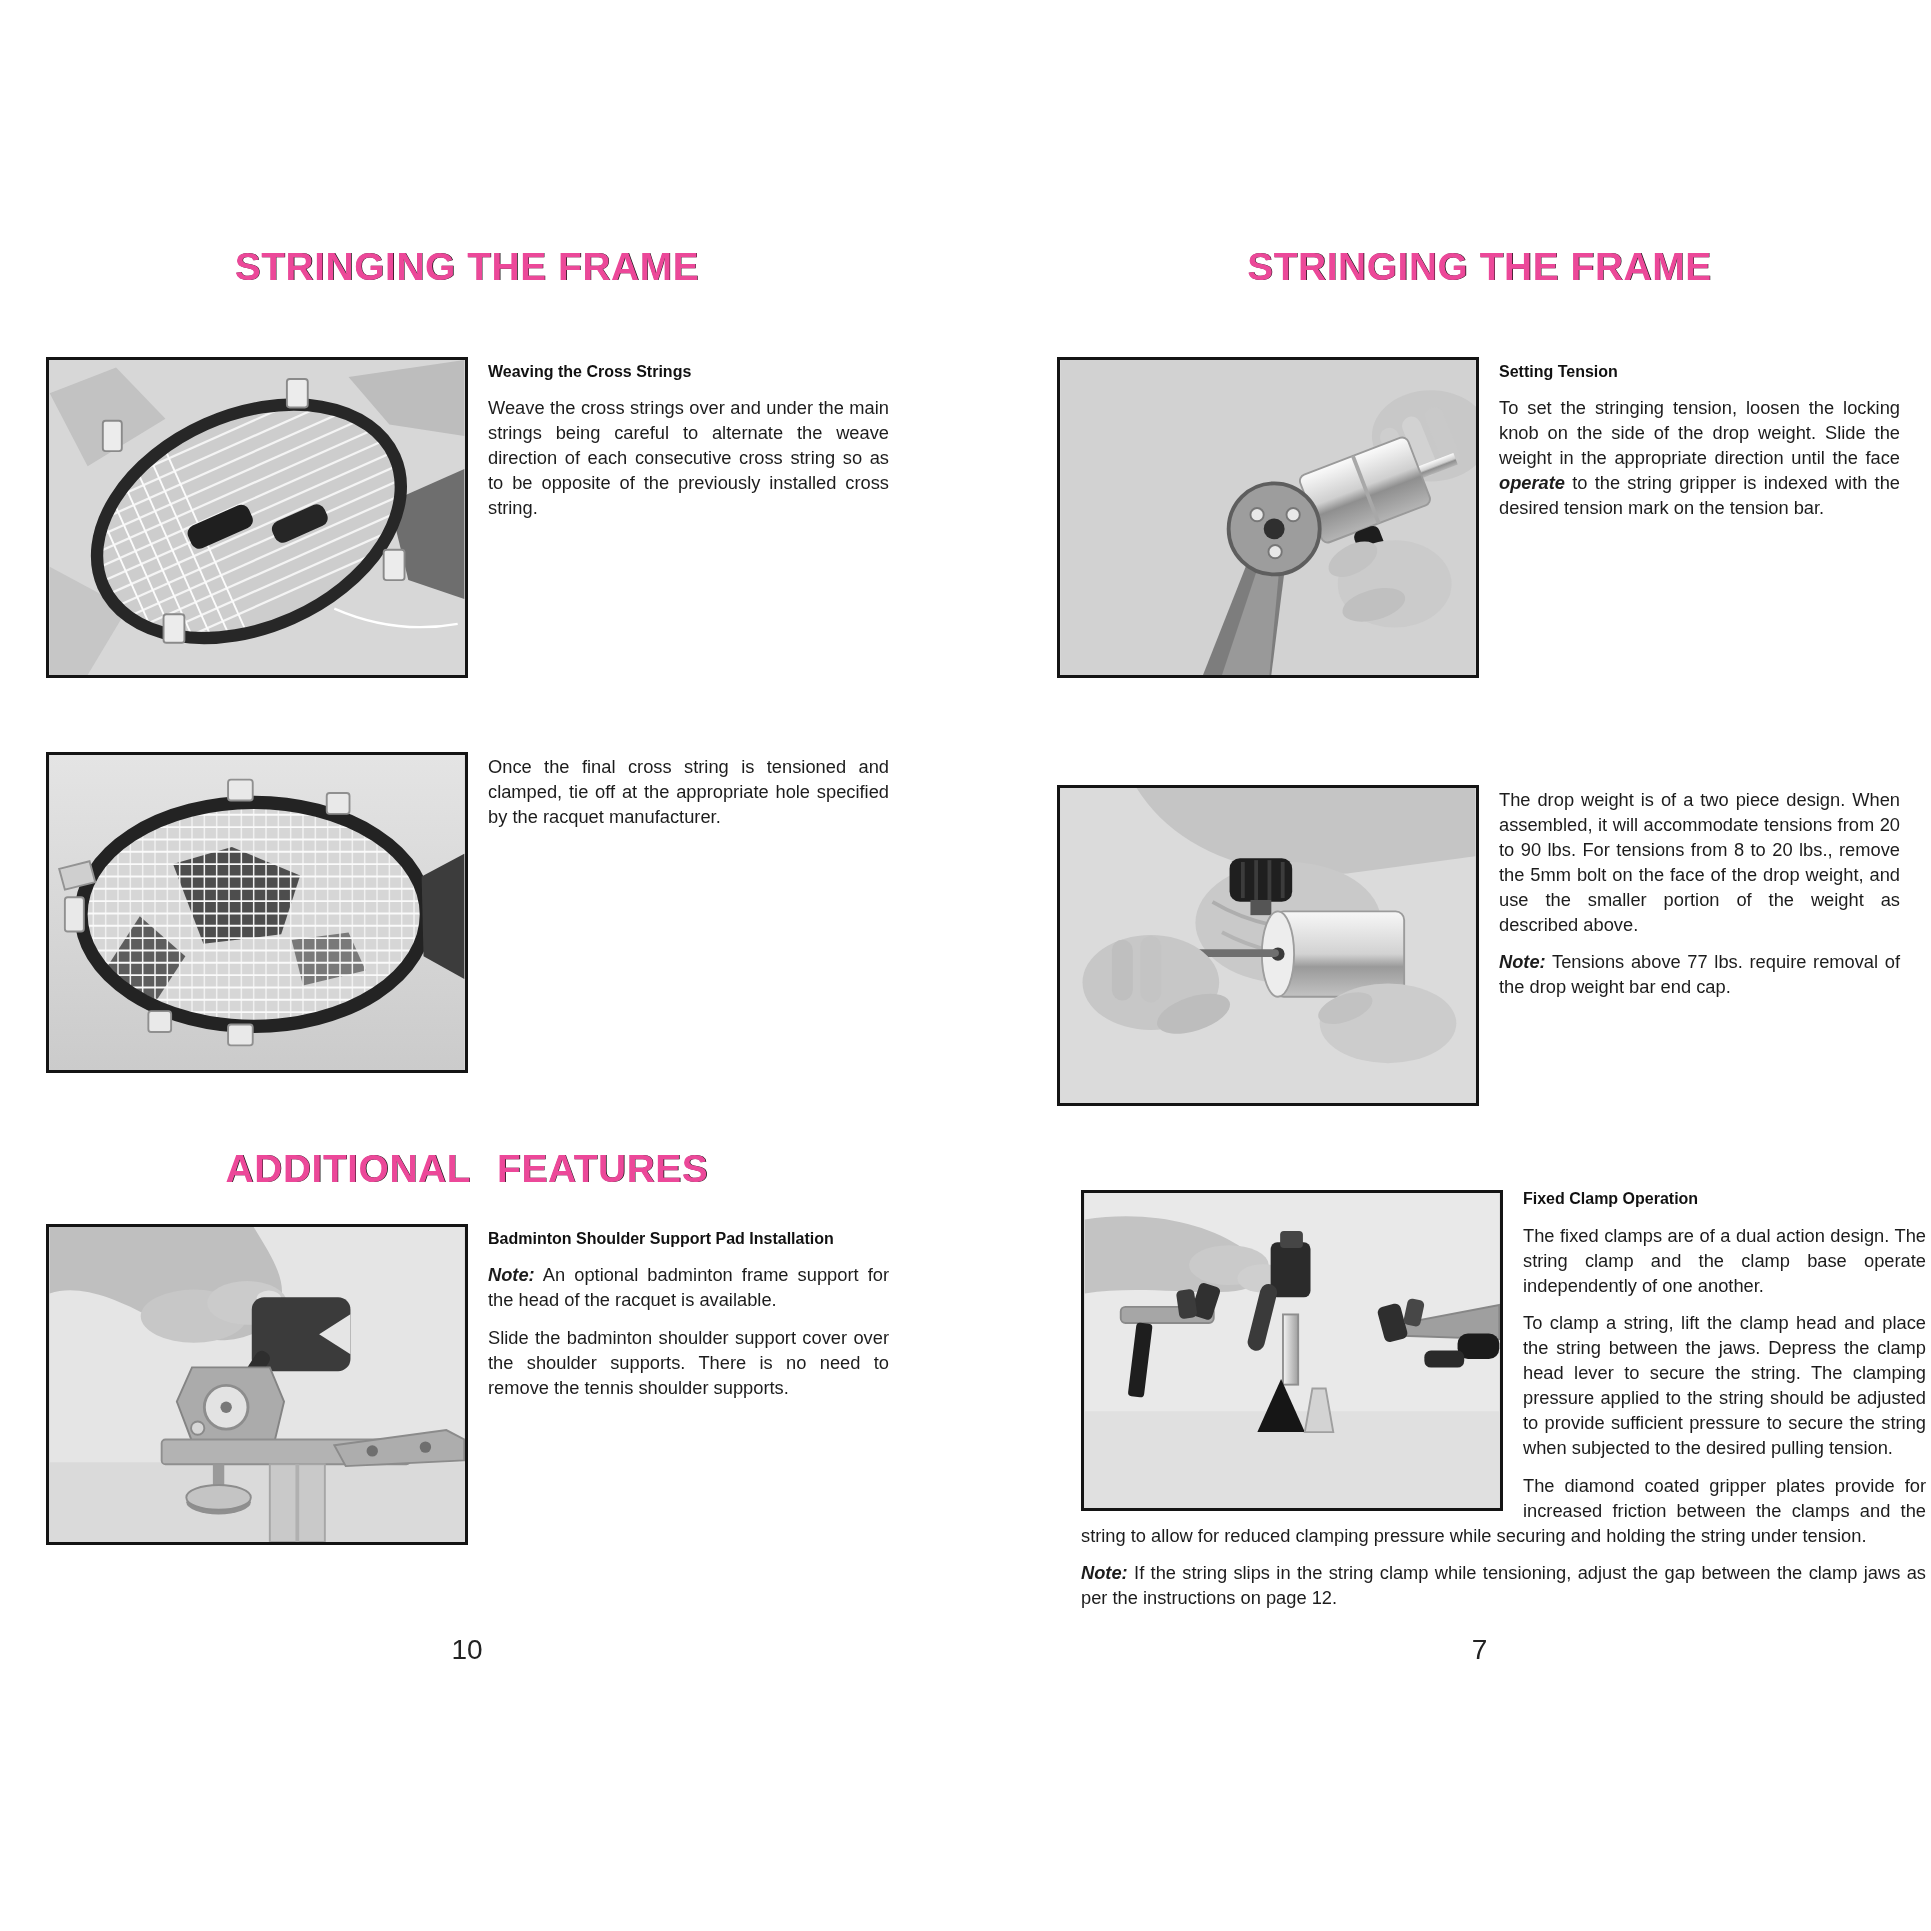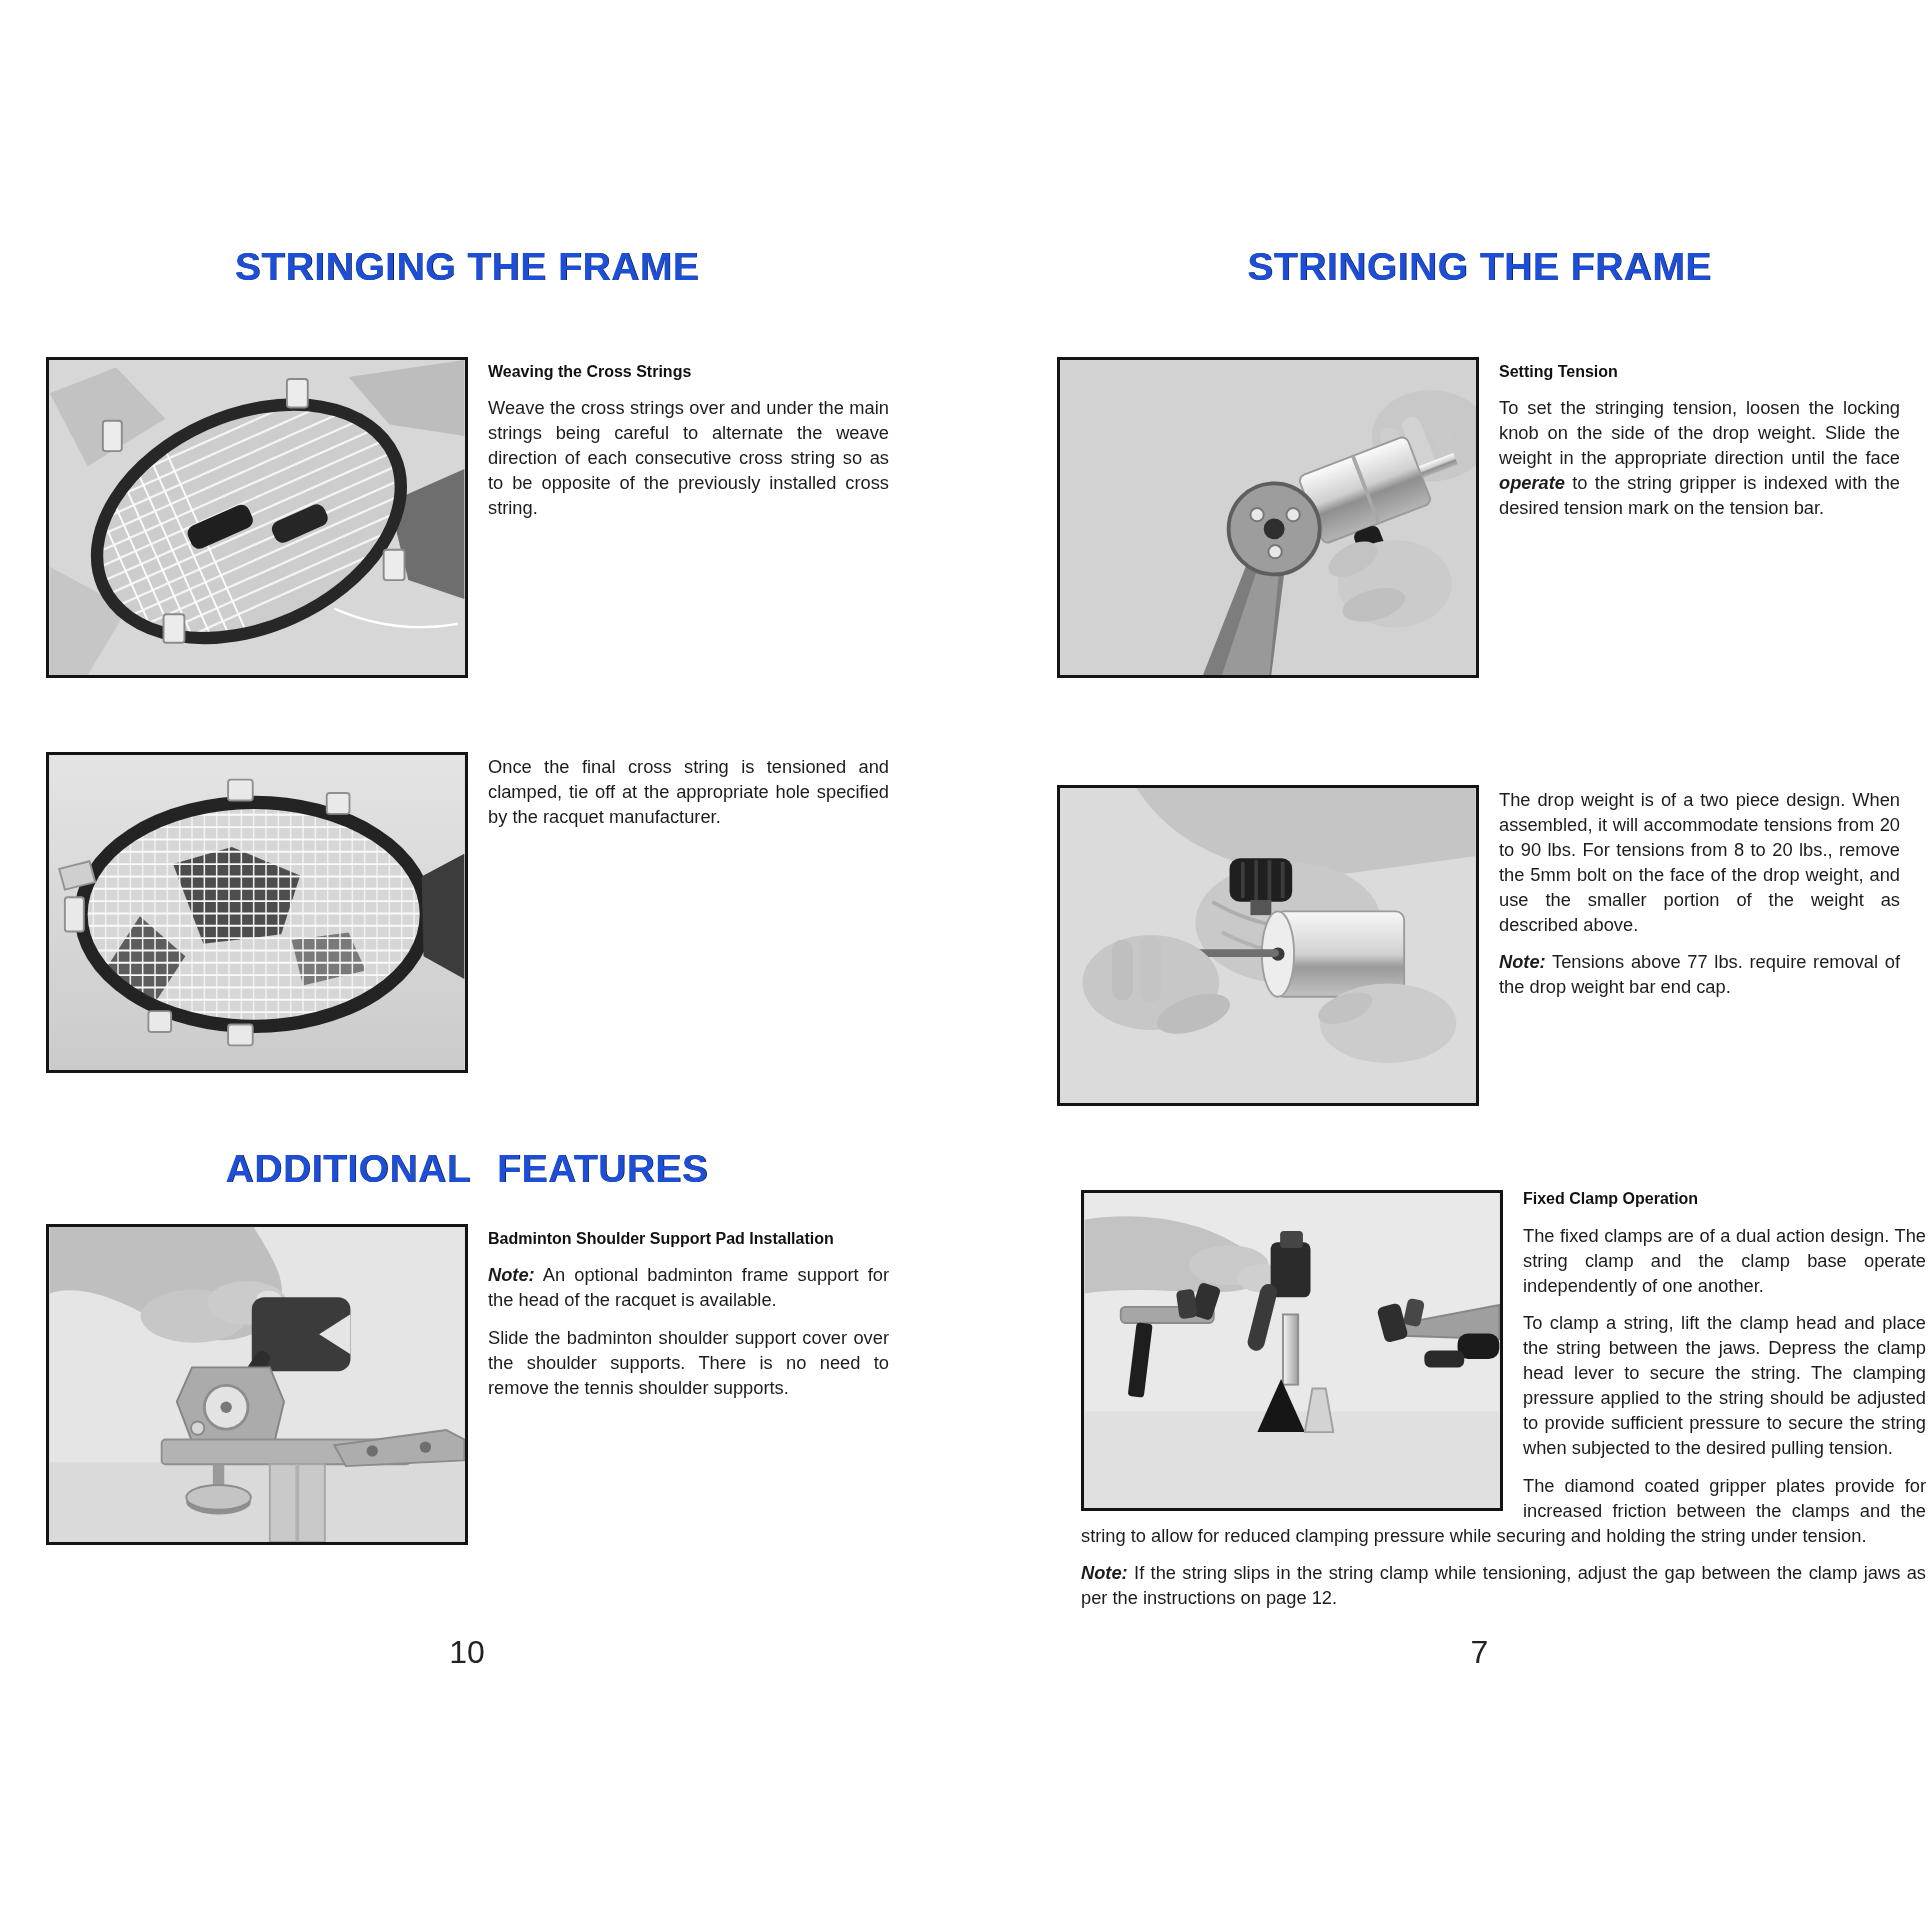--- a/index.html
+++ b/index.html
@@ -6,41 +6,41 @@
   body{
     width:1931px;height:1931px;background:#ffffff;position:relative;
     font-family:"Liberation Sans","DejaVu Sans",sans-serif;color:#1c1c1c;
     -webkit-font-smoothing:antialiased;
   }
   .page{position:absolute;top:0;height:1931px;}
   #pageL{left:46px;width:842px;}
   #pageR{left:1057px;width:845px;}
   .main-h{
     position:absolute;left:0;width:100%;text-align:center;
-    font-size:39px;font-weight:bold;letter-spacing:0.5px;color:#1d4ed8;
+    font-size:39px;font-weight:bold;letter-spacing:0.5px;color:#ec4899;
     text-shadow:0.6px 0 0 #141414;white-space:nowrap;margin:0;
   }
   .top-h{top:245px;}
   .features-h{top:1147px;word-spacing:15.4px;}
   .row{position:absolute;left:0;width:100%;}
   .photo{
     width:422px;height:321px;border:3.9px solid #141414;box-sizing:border-box;
     background:#d9d9d9;overflow:hidden;
   }
   .photo svg{display:block;width:100%;height:100%;}
   .textcol{position:absolute;left:442px;top:1.9px;width:401px;}
   .sec-h{
     font-size:16px;line-height:26px;font-weight:bold;color:#111;
     margin:0 0 10.6px 0;text-align:justify;
   }
   p.body{font-size:18.3px;line-height:25px;margin:0 0 12.6px 0;text-align:justify;}
   .note-label{font-weight:bold;font-style:italic;}
   .flow{position:absolute;left:0;width:845px;padding-left:24px;}
   .flow .photo{float:left;margin:3.9px 20px 9.7px 0;}
-  .pagenum{position:absolute;top:1634px;left:0;width:100%;text-align:center;font-size:32px;color:#222;margin:0;}
+  .pagenum{position:absolute;top:1634px;left:0;width:100%;text-align:center;font-size:28px;color:#222;margin:0;}
 </style>
 </head>
 <body>
 
 <div class="page" id="pageL">
 
   <h1 class="main-h top-h">STRINGING THE FRAME</h1>
 
   <div class="row" style="top:357px;height:321px;">
     <div class="photo" aria-label="Racquet mounted at an angle in the stringing machine with main strings installed and cross strings partially woven">

